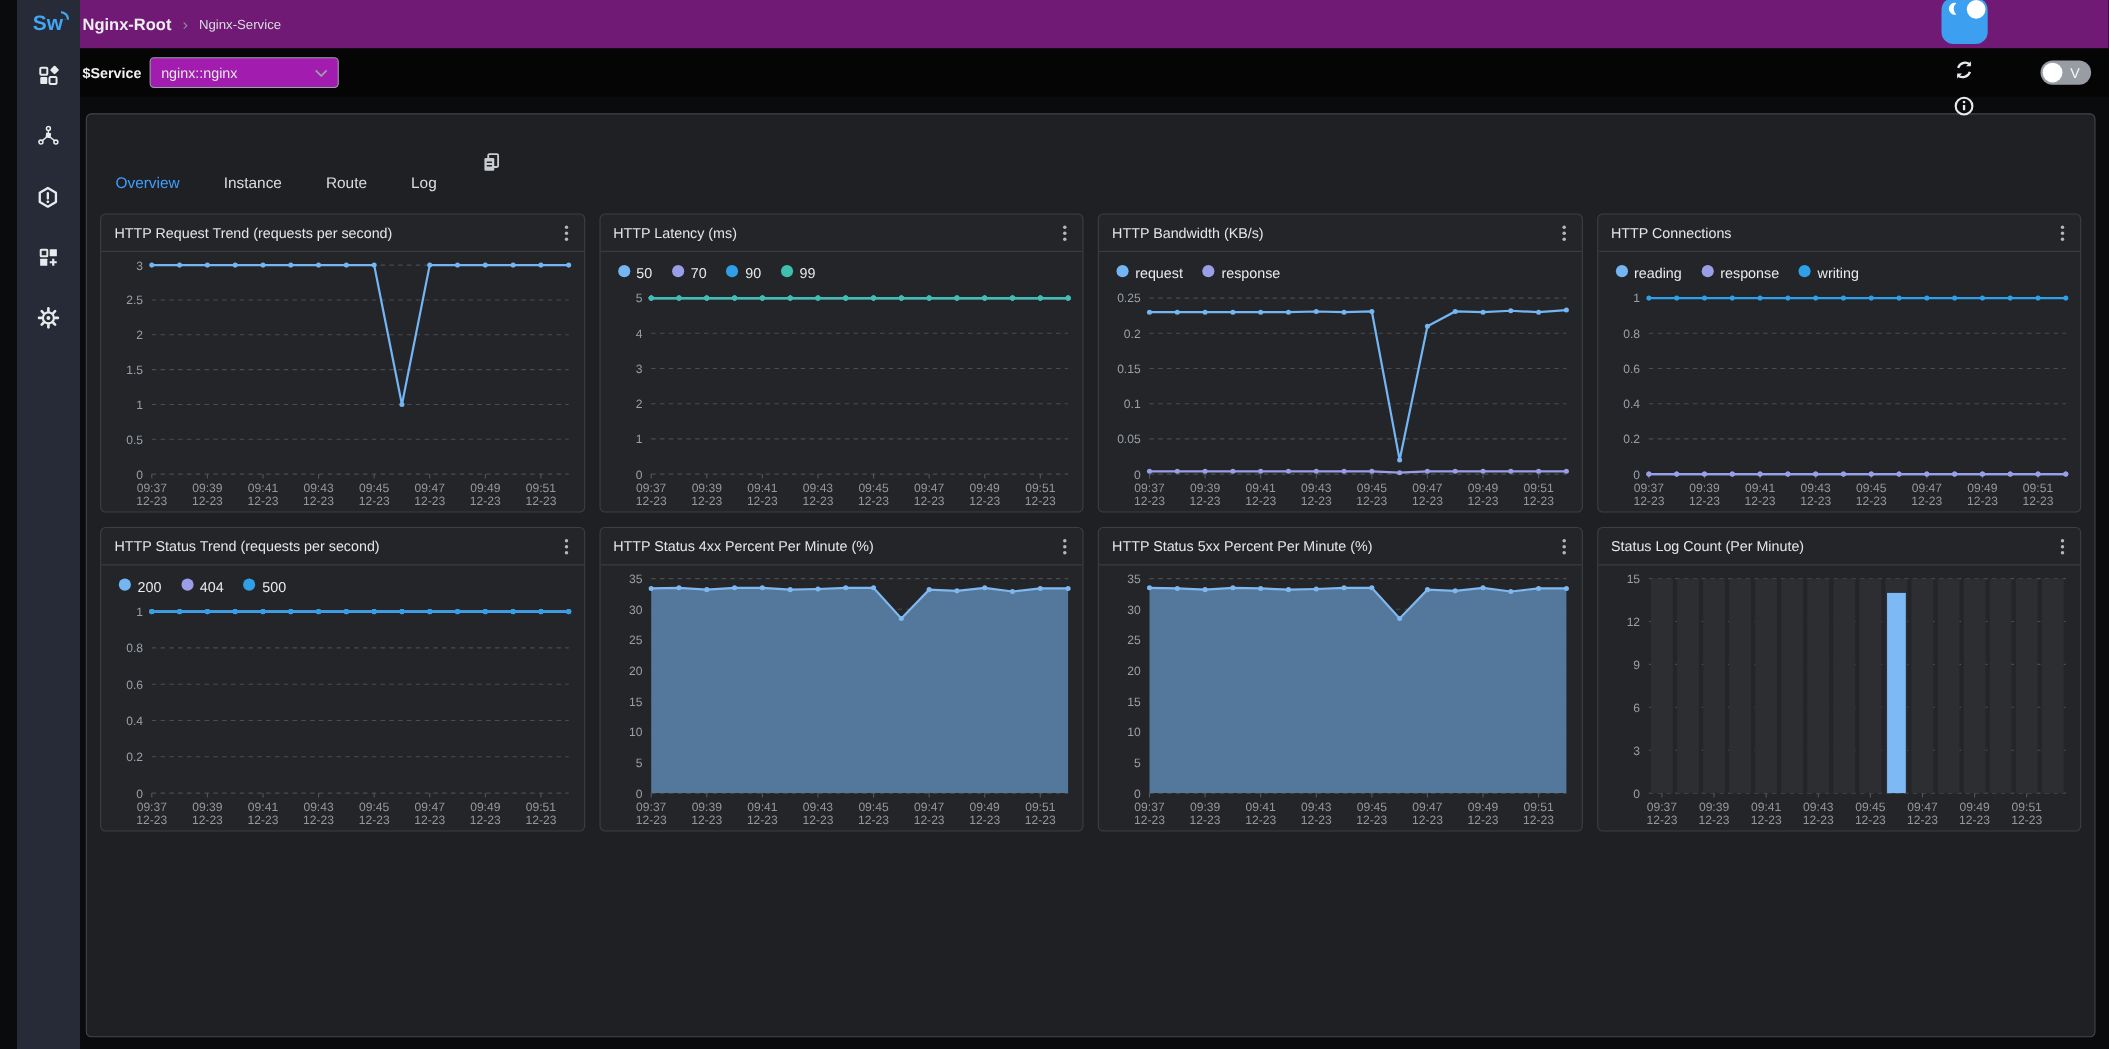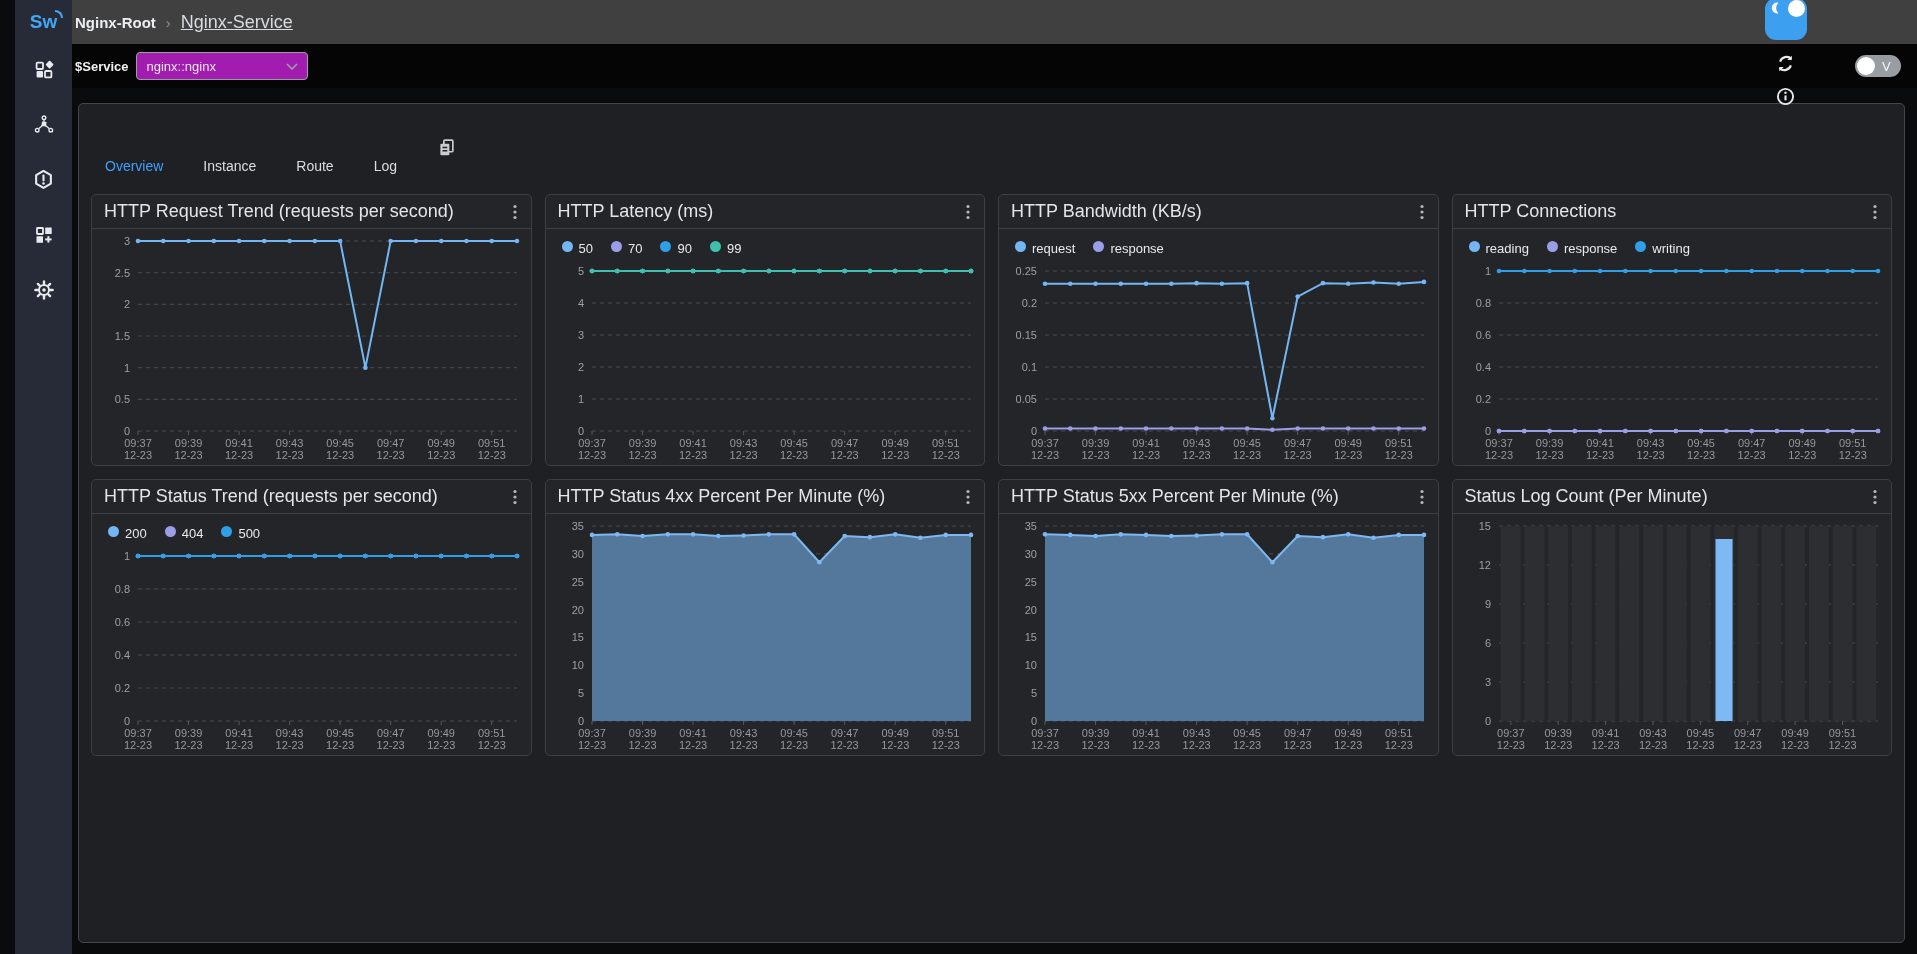--- a/index.html
+++ b/index.html
@@ -9,26 +9,26 @@
   .sidebar { position:fixed; left:15px; top:0; width:57px; height:954px; background:#262b37;
              display:flex; flex-direction:column; align-items:center; z-index:9; }
   .logo { height:44px; width:57px; display:flex; align-items:center; justify-content:center;
           color:#41a7f5; font-weight:bold; font-size:19px; cursor:pointer; position:relative; }
   .logo .arc { position:absolute; top:10px; right:9px; width:8px; height:8px;
                border:2px solid #41a7f5; border-left:none; border-bottom:none;
                border-radius:0 8px 0 0; }
   .nav-ic { width:57px; height:55px; display:flex; align-items:center; justify-content:center; cursor:pointer; }
   
   .main { margin-left:57px; }
-  .topbar { height:44px; background:#404040; display:flex; align-items:center;
+  .topbar { height:44px; background:#701a75; display:flex; align-items:center;
             justify-content:space-between; padding:0 16px 0 18px; }
   .crumbs { display:flex; align-items:center; gap:10px; }
   .crumb-root { color:#eceef1; font-weight:bold; font-size:15px; cursor:pointer; }
   .crumb-sep { color:#8a8f96; font-size:15px; }
-  .crumb-cur { color:#d8dbdf; font-size:18px; cursor:pointer;text-decoration:underline; }
+  .crumb-cur { color:#d8dbdf; font-size:12px; cursor:pointer; }
   .top-right { display:flex; align-items:center; gap:14px;flex-direction:column; }
   .time-range { color:#d8dbdf; font-size:13px; margin-right:10px; cursor:pointer; }
   .tz { color:#e3e5e8; font-size:14px; }
   .switch-night { width:42px; height:21px; border-radius:11px; background:#3d9ff0;
                   position:relative; cursor:pointer; flex:0 0 42px; }
   .switch-night .knob { position:absolute; right:2px; top:2px; width:17px; height:17px;
                         border-radius:50%; background:#fff; }
   .switch-night svg { position:absolute; left:3px; top:3px; }
   .filterbar { height:44px; background:#050506; display:flex; align-items:center;
                padding:0 16px 0 18px; }
@@ -48,21 +48,21 @@
   .tabs { display:flex; align-items:center; gap:40px; padding:14px 26px 8px; }
   .tab { font-size:14px; color:#dadde1; cursor:pointer;margin-top:40px; }
   .tab.active { color:#409eff; }
   .tab-icon { cursor:pointer; display:flex; align-items:center; }
   #panels { display:grid; grid-template-columns:repeat(4,1fr); grid-template-rows:272px 277px;
             gap:13px; padding:12px; }
   .panel { background:#232528; border:1px solid #3c3f43; border-radius:5px;
            display:flex; flex-direction:column; overflow:hidden; }
   .panel-head { flex:0 0 34px; display:flex; align-items:center; justify-content:space-between;
                 padding:0 10px 0 12px; border-bottom:1px solid #3c3f43; }
-  .panel-title { font-size:18px; color:#e3e5e8; }
+  .panel-title { font-size:13px; color:#e3e5e8; }
   .kebab { cursor:pointer; padding:2px 4px; display:flex; }
   .legend { display:flex; gap:18px; padding:9px 0 0 16px; align-items:center; flex:0 0 30px; }
   .legend .li { display:flex; align-items:flex-start; cursor:pointer; }
   .legend .li i { width:11px; height:11px; border-radius:50%; display:inline-block; margin-right:6px; }
   .legend .li em { font-style:normal; font-size:13px; color:#e8eaed; }
   .panel-body { flex:1; position:relative; }
 </style>
 </head>
 <body>
 

